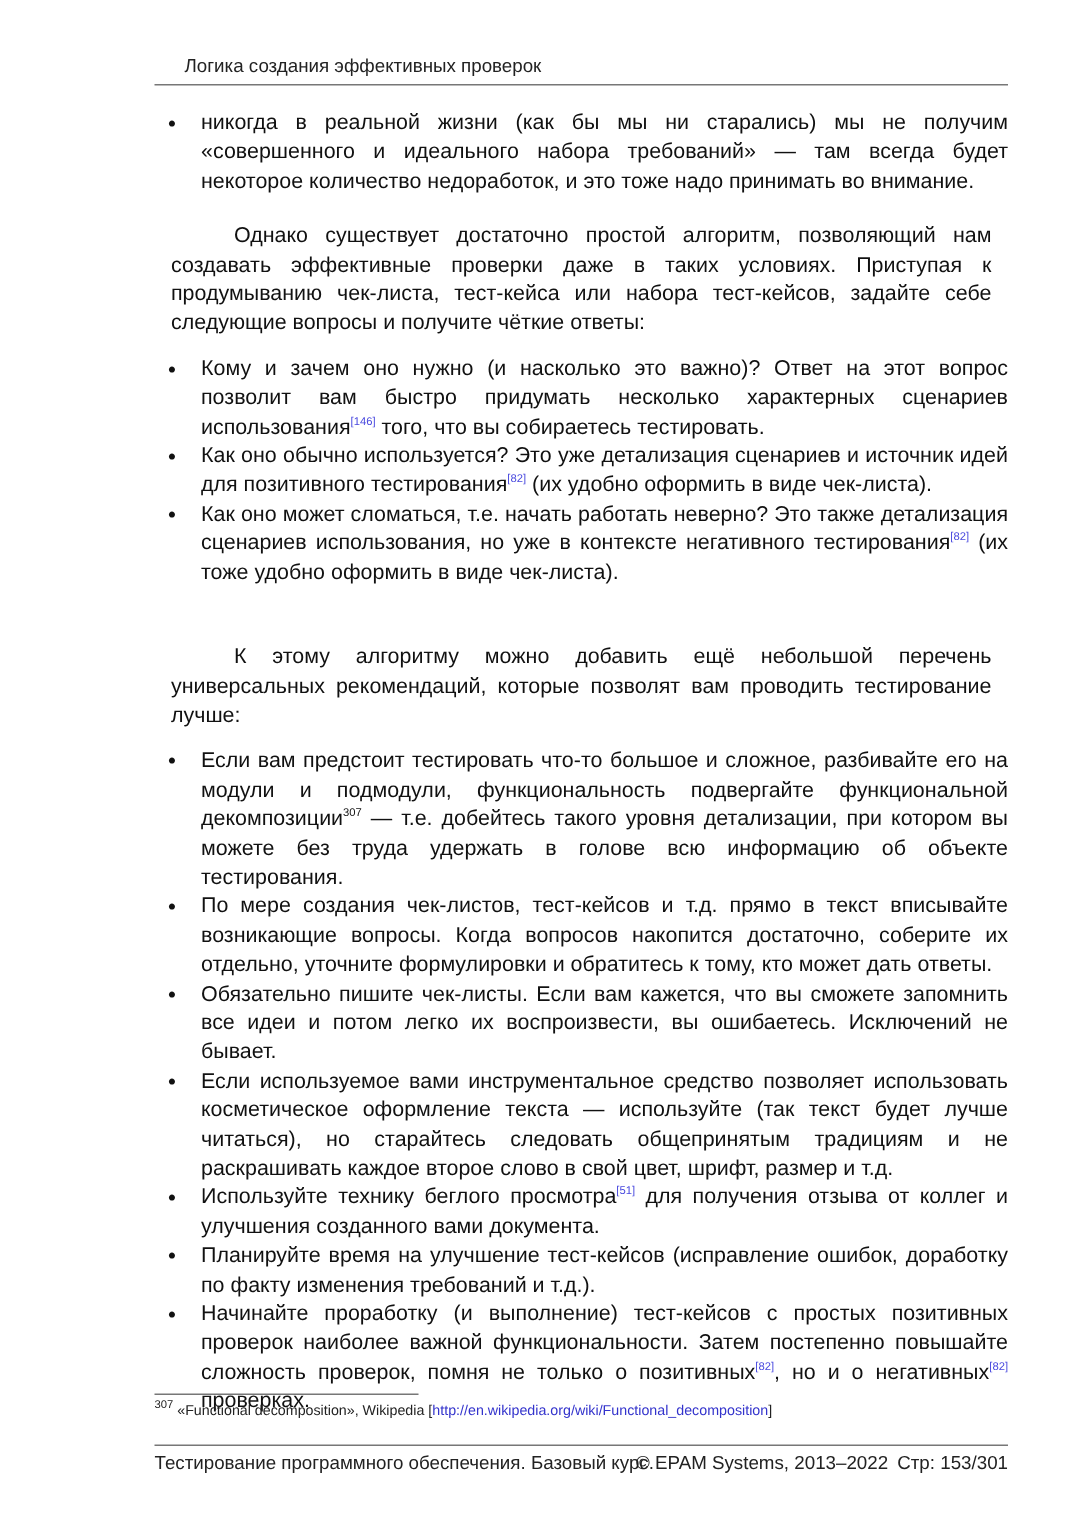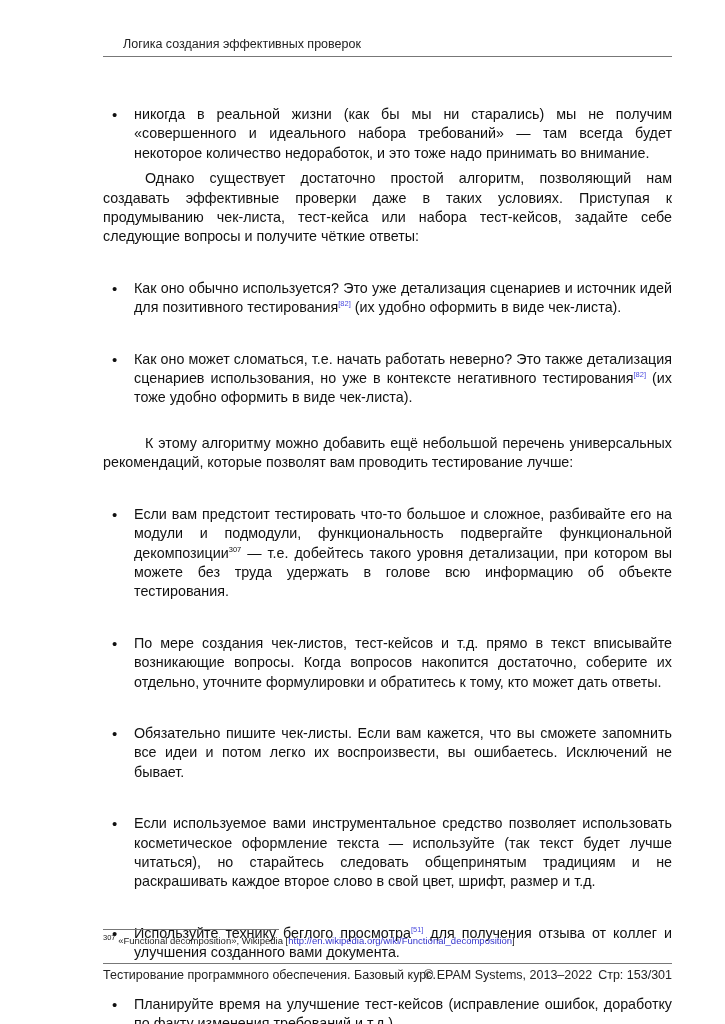--- a/index.html
+++ b/index.html
@@ -2,23 +2,23 @@
 <html><head>
 <meta charset="utf-8">
 <style>
   html, body { margin:0; padding:0; background:#fff; }
   body { width:725px; height:1024px; position:relative; overflow:hidden;
          font-family:"Liberation Sans", sans-serif; color:#111; }
   .header { position:absolute; left:103px; top:37px; font-size:12.5px; color:#222;margin-left:20px; }
   .hrule { position:absolute; left:103px; width:569px; height:1px; background:#777; }
   .content { position:absolute; left:103px; top:73px; width:569px; font-size:14.3px; line-height:19.4px; text-align:justify; }
   ul { margin:0; padding:0; list-style:none; }
-  li { position:relative; padding-left:31px;margin-top:32px; }
+  li { position:relative; padding-left:31px; }
   li::before { content:"•"; position:absolute; left:9px; top:0; font-size:15px; }
-  p { margin:0; text-indent:42px; }
+  p { margin:11px; text-indent:42px; }
   .gap-s { height:6px; }
   .gap-l { height:26px; }
   sup { font-size:7.5px; line-height:0; vertical-align:super; }
   .ref { color:#4a4adf; }
   .fn-rule { position:absolute; left:103px; top:929px; width:176px; height:1px; background:#777; }
   .footnote { position:absolute; left:103px; top:935px; font-size:9.5px; color:#222; }
   .footnote a { color:#3333cc; text-decoration:none; }
   .footer { position:absolute; left:103px; top:968px; width:569px; font-size:12.5px; color:#222; }
   .footer span { position:absolute; top:0; white-space:nowrap; }
 </style>
@@ -28,20 +28,21 @@
 <div class="header">Логика создания эффективных проверок</div>
 <div class="hrule" style="top:56px"></div>
 
 <div class="content">
   <ul>
     <li>никогда в реальной жизни (как бы мы ни старались) мы не получим «совершенного и идеального набора требований» — там всегда будет некоторое количество недоработок, и это тоже надо принимать во внимание.</li>
   </ul>
   <div class="gap-s"></div>
   <p>Однако существует достаточно простой алгоритм, позволяющий нам создавать эффективные проверки даже в таких условиях. Приступая к продумыванию чек-листа, тест-кейса или набора тест-кейсов, задайте себе следующие вопросы и получите чёткие ответы:</p>
   <ul>
+    <li><span>Кому и зачем оно нужно (и насколько это важно)? Ответ на этот вопрос позволит вам быстро придумать несколько характерных сценариев использования</span><sup class="ref">[146]</sup><span> того, что вы собираетесь тестировать.</span></li>
     <li><span>Как оно обычно используется? Это уже детализация сценариев и источник идей для позитивного тестирования</span><sup class="ref">[82]</sup><span> (их удобно оформить в виде чек-листа).</span></li>
     <li><span>Как оно может сломаться, т.е. начать работать неверно? Это также детализация сценариев использования, но уже в контексте негативного тестирования</span><sup class="ref">[82]</sup><span> (их тоже удобно оформить в виде чек-листа).</span></li>
   </ul>
   <div class="gap-l"></div>
   <p>К этому алгоритму можно добавить ещё небольшой перечень универсальных рекомендаций, которые позволят вам проводить тестирование лучше:</p>
   <ul>
     <li><span>Если вам предстоит тестировать что-то большое и сложное, разбивайте его на модули и подмодули, функциональность подвергайте функциональной декомпозиции</span><sup>307</sup><span> — т.е. добейтесь такого уровня детализации, при котором вы можете без труда удержать в голове всю информацию об объекте тестирования.</span></li>
     <li>По мере создания чек-листов, тест-кейсов и т.д. прямо в текст вписывайте возникающие вопросы. Когда вопросов накопится достаточно, соберите их отдельно, уточните формулировки и обратитесь к тому, кто может дать ответы.</li>
     <li>Обязательно пишите чек-листы. Если вам кажется, что вы сможете запомнить все идеи и потом легко их воспроизвести, вы ошибаетесь. Исключений не бывает.</li>
     <li>Если используемое вами инструментальное средство позволяет использовать косметическое оформление текста — используйте (так текст будет лучше читаться), но старайтесь следовать общепринятым традициям и не раскрашивать каждое второе слово в свой цвет, шрифт, размер и т.д.</li>

